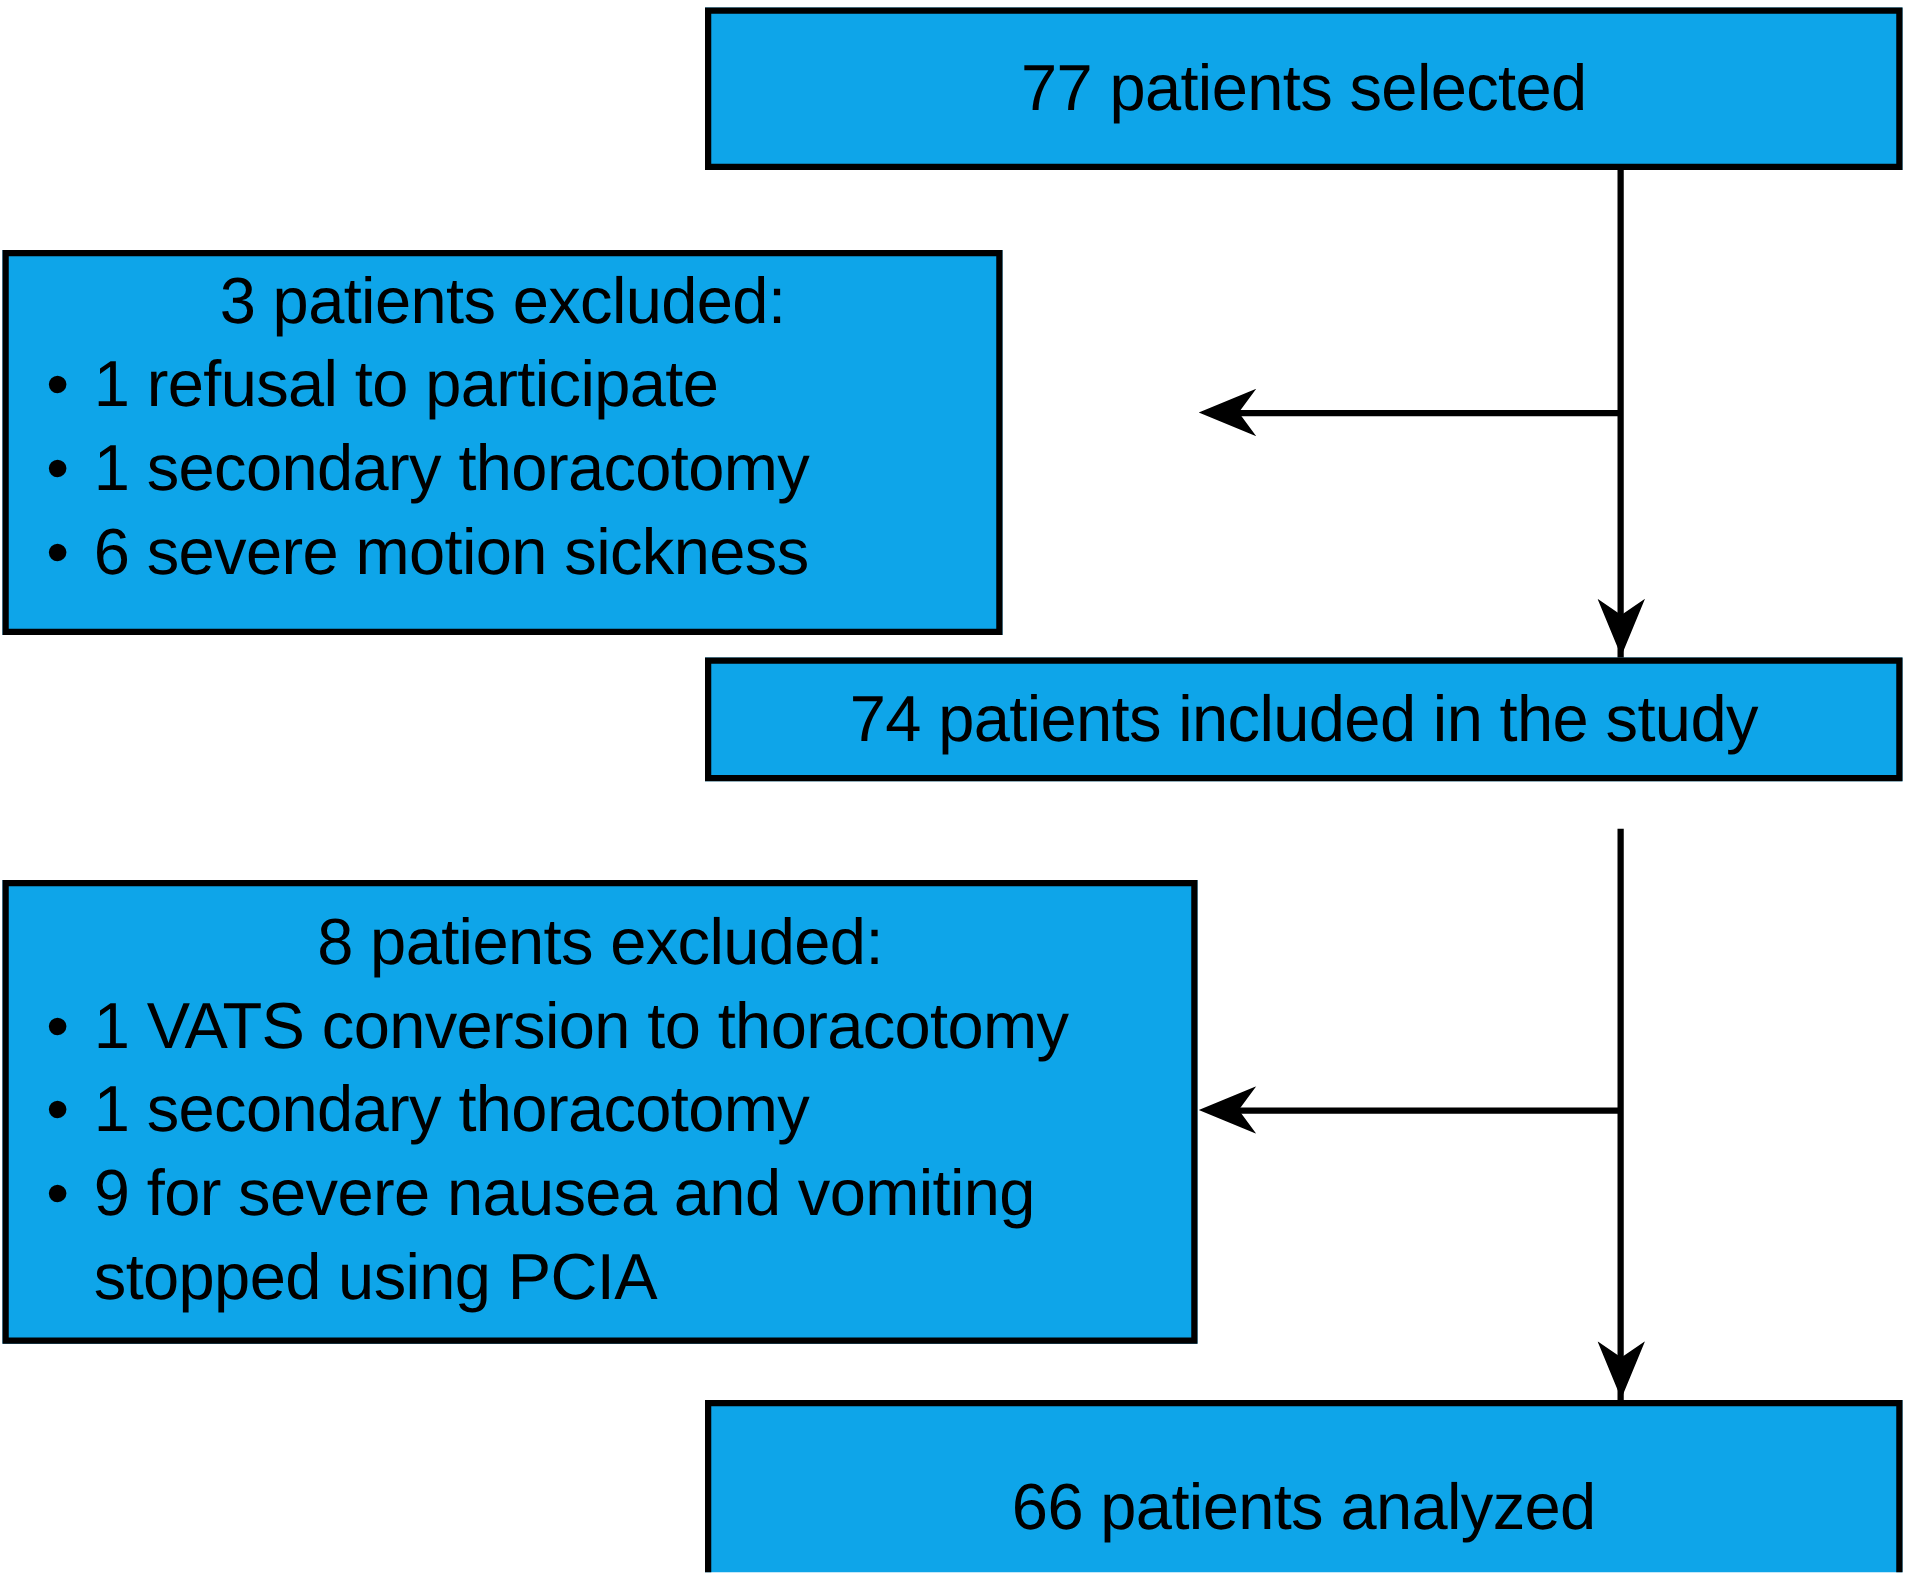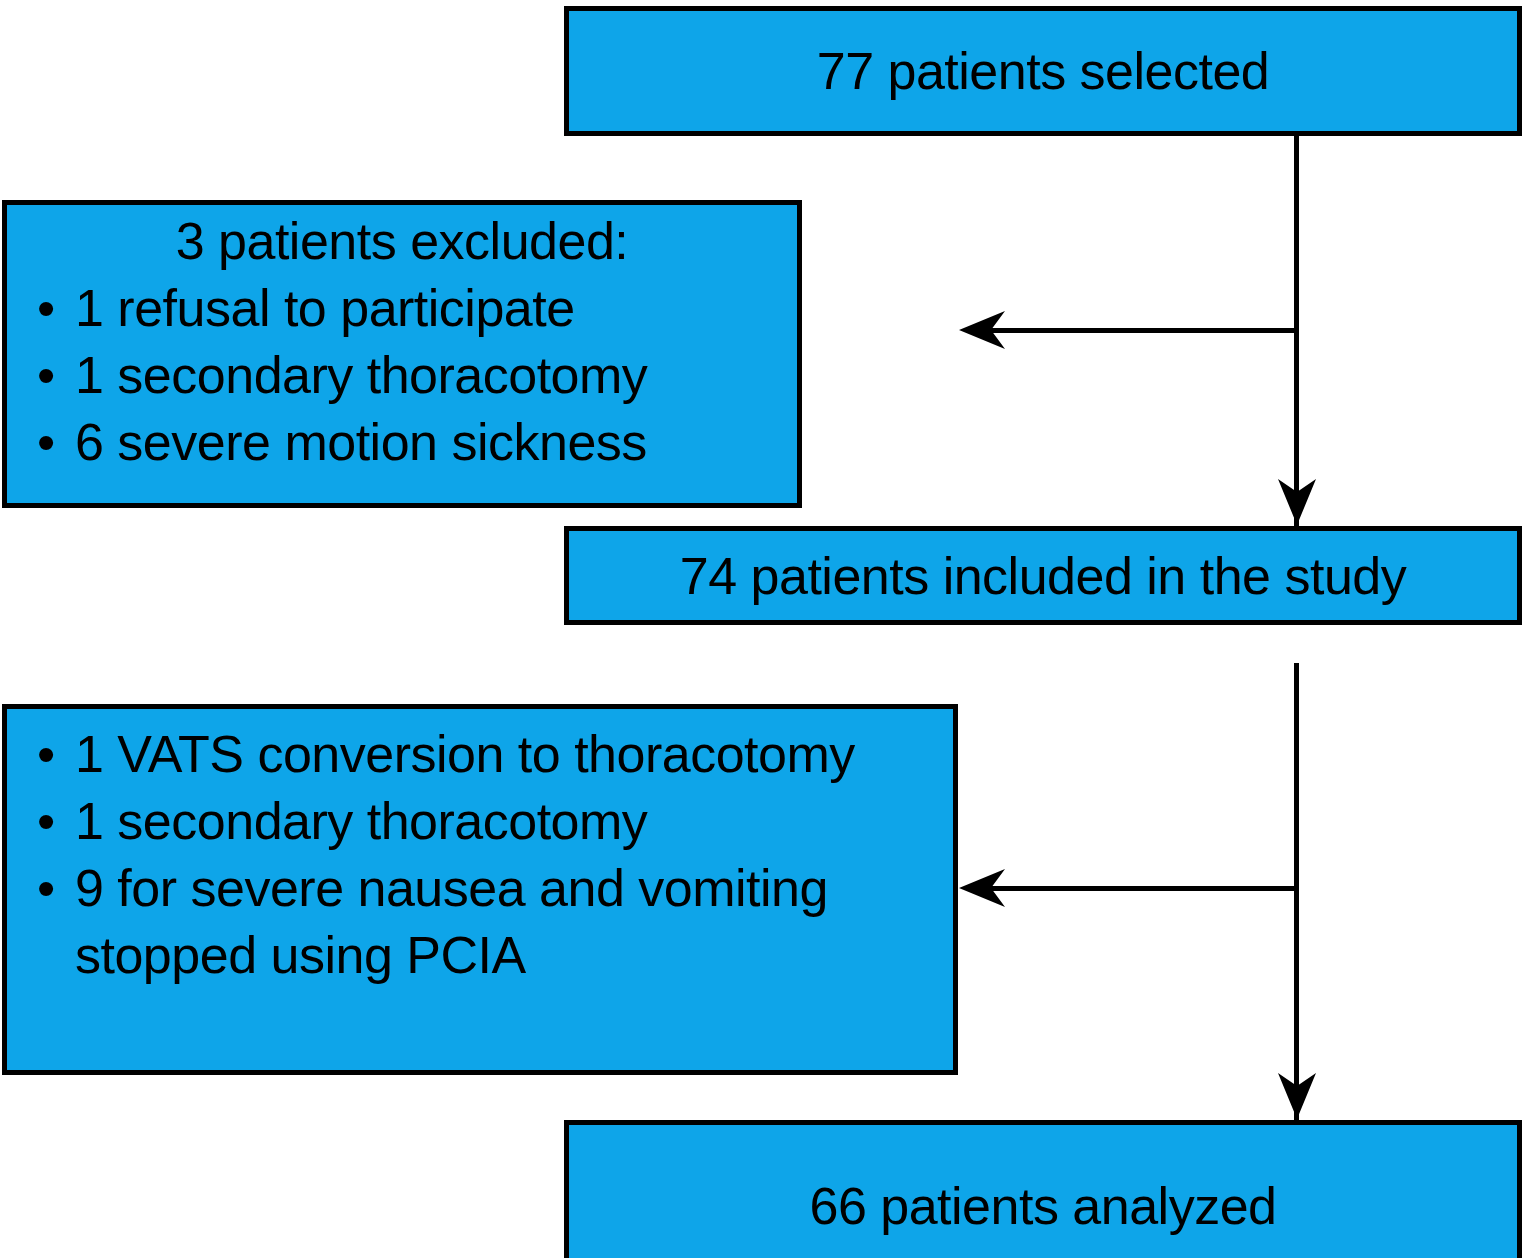--- a/index.html
+++ b/index.html
@@ -105,20 +105,21 @@
         <span class="excl-item-text">6 severe motion sickness</span>
       </li>
     </ul>
   </div>
 
   <div class="node center-label node-included">
     <span>74 patients included in the study</span>
   </div>
 
   <div class="node node-excluded-2">
+    <div class="excl-title">8 patients excluded:</div>
     <ul class="excl-list">
       <li class="excl-item">
         <span class="bullet">•</span>
         <span class="excl-item-text">1 VATS conversion to thoracotomy</span>
       </li>
       <li class="excl-item">
         <span class="bullet">•</span>
         <span class="excl-item-text">1 secondary thoracotomy</span>
       </li>
       <li class="excl-item">

